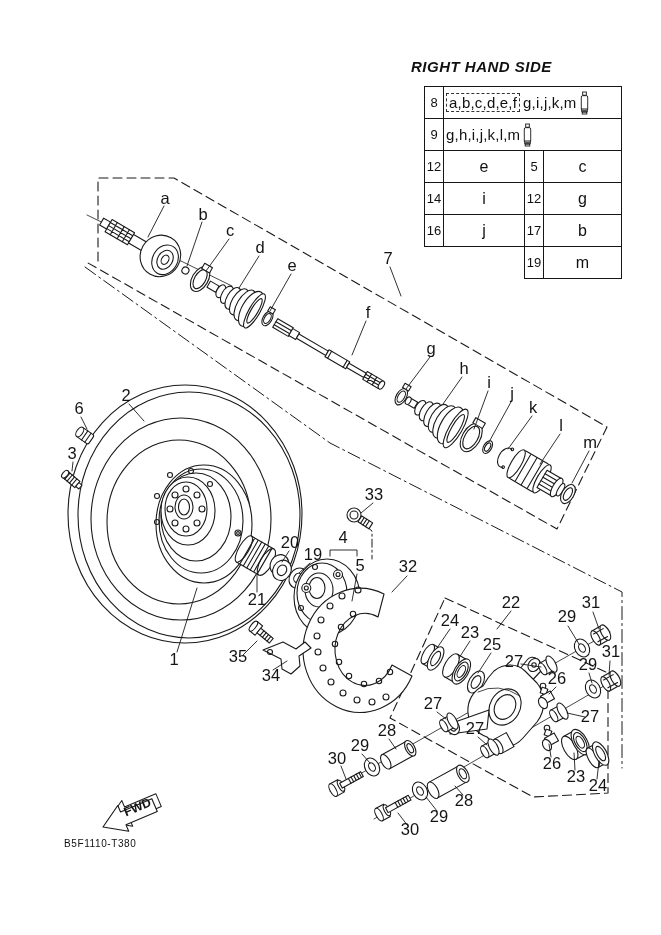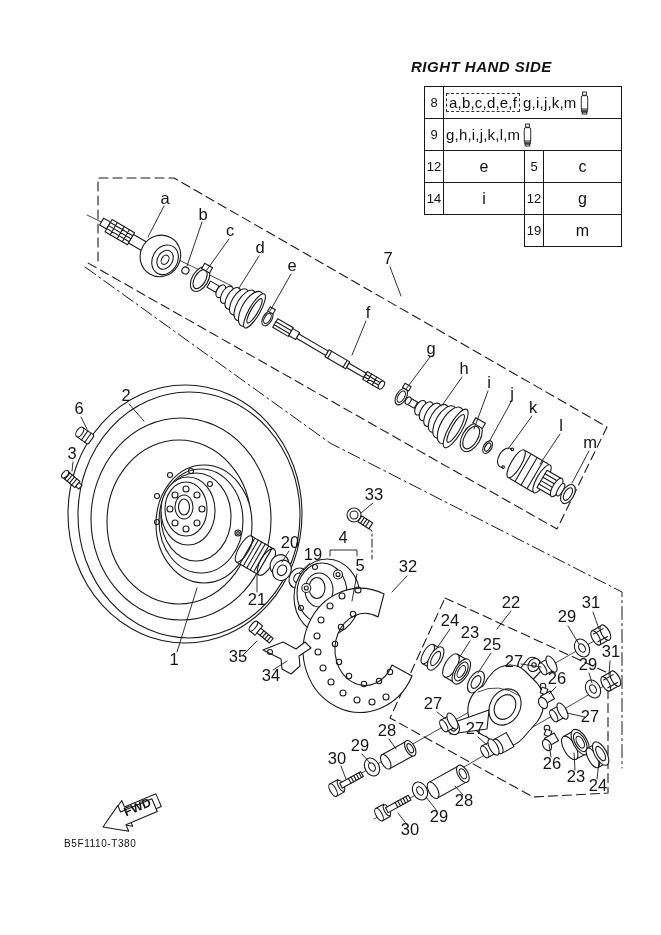--- a/index.html
+++ b/index.html
@@ -585,20 +585,26 @@
     <td class="num">5</td>
     <td class="val">c</td>
   </tr>
   <tr>
     <td class="num">14</td>
     <td class="val">i</td>
     <td class="num">12</td>
     <td class="val">g</td>
   </tr>
   <tr>
+    <td class="num">16</td>
+    <td class="val">j</td>
+    <td class="num">17</td>
+    <td class="val">b</td>
+  </tr>
+  <tr>
     <td class="ghost" colspan="2"></td>
     <td class="num">19</td>
     <td class="val">m</td>
   </tr>
 </tbody>
     </table>
 
 <div class="code">B5F1110-T380</div>
 
 </div>

